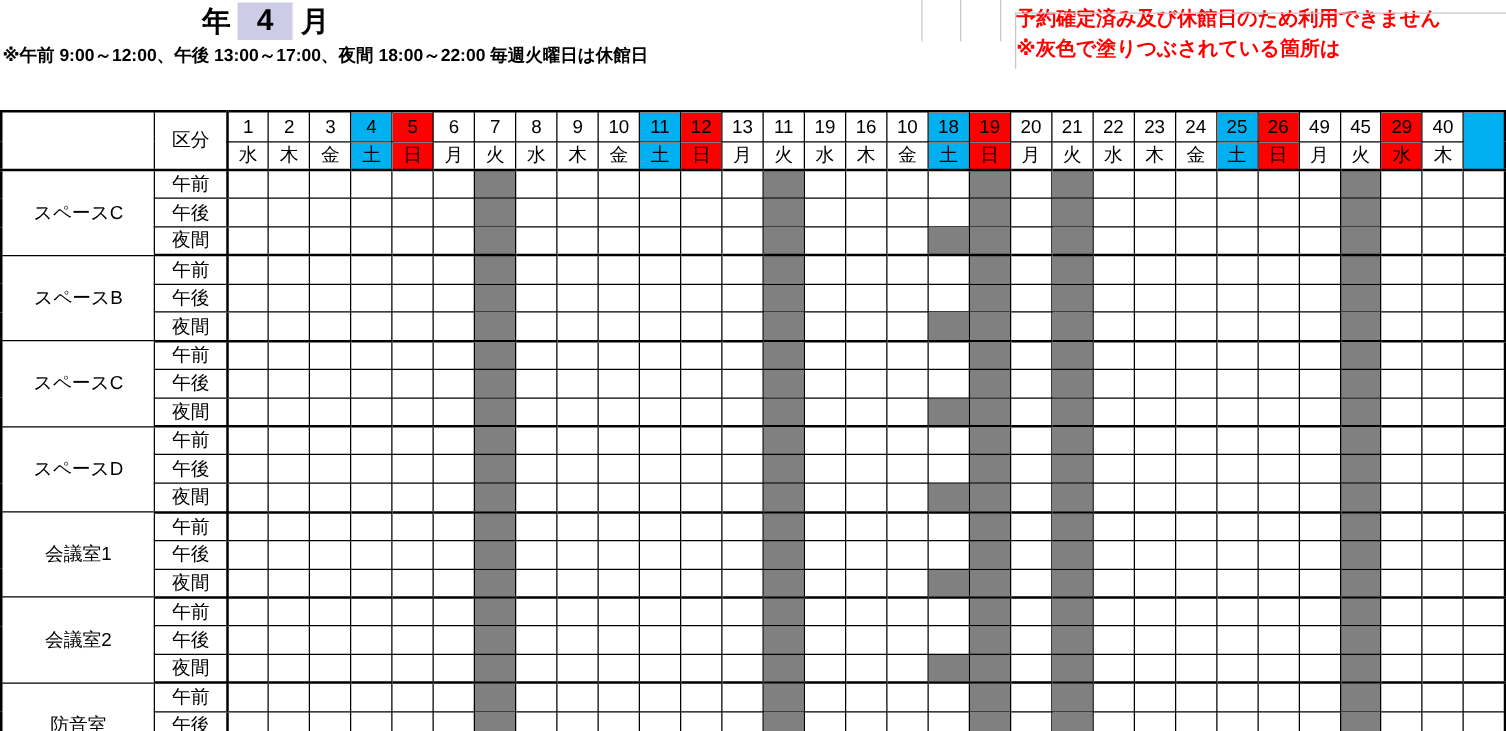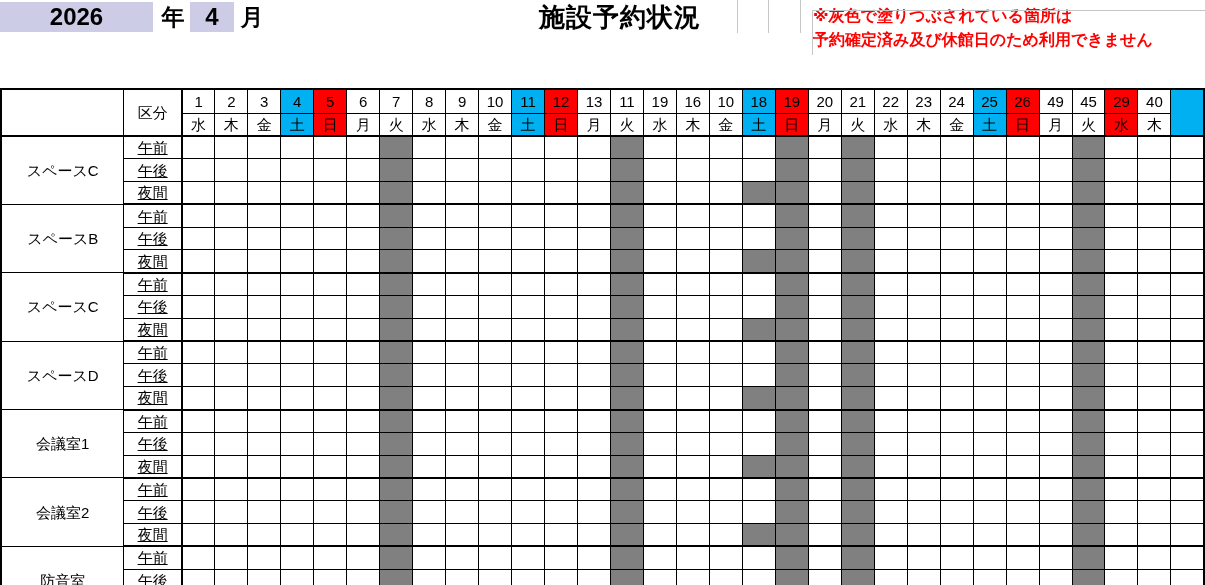--- a/index.html
+++ b/index.html
@@ -49,43 +49,40 @@
   table.res td{
     border:1px solid #000;padding:0;text-align:center;vertical-align:middle;
     overflow:hidden;white-space:nowrap;font-size:15px;line-height:1;
   }
   td.hdr-num{font-size:16px;}
   td.hdr-dow{font-size:16px;border-bottom:2px solid #000 !important;}
   td.corner{border-bottom:2px solid #000 !important;}
   td.kubun-head{font-size:16px;border-right:2px solid #000 !important;border-bottom:2px solid #000 !important;}
   td.extra-head{border-bottom:2px solid #000 !important;}
   td.room-label{font-size:15px;}
-  td.slot-cell{border-right:2px solid #000 !important;text-decoration:underline;}
+  td.slot-cell{border-right:2px solid #000 !important;}
   tr.group-end td{border-bottom:2px solid #000;}
 </style>
 </head>
 <body>
 
 <div id="app">
 
-  <div class="year-box" style="background: rgb(204, 204, 230);">
-    <span>2026</span>
-  </div>
   <div class="suffix year">年</div>
   <div class="month-box" style="background: rgb(204, 204, 230);">
     <span>4</span>
   </div>
   <div class="suffix month">月</div>
-  <div class="main-title">施設予約状況</div>
 
   <div class="legend" style="color: rgb(255, 0, 0);">
+    <div>予約確定済み及び休館日のため利用できません</div>
     <div>※灰色で塗りつぶされている箇所は</div>
-    <div>予約確定済み及び休館日のため利用できません</div>
   </div>
 
+  <div class="note">※午前 9:00～12:00、午後 13:00～17:00、夜間 18:00～22:00  毎週火曜日は休館日</div>
 
   <div class="gl v1"></div>
   <div class="gl v2"></div>
   <div class="gl v3"></div>
   <div class="gl v4"></div>
   <div class="gl h1"></div>
 
   <table class="res">
     <colgroup id="res-cols">
         <col style="width: 123px;">

